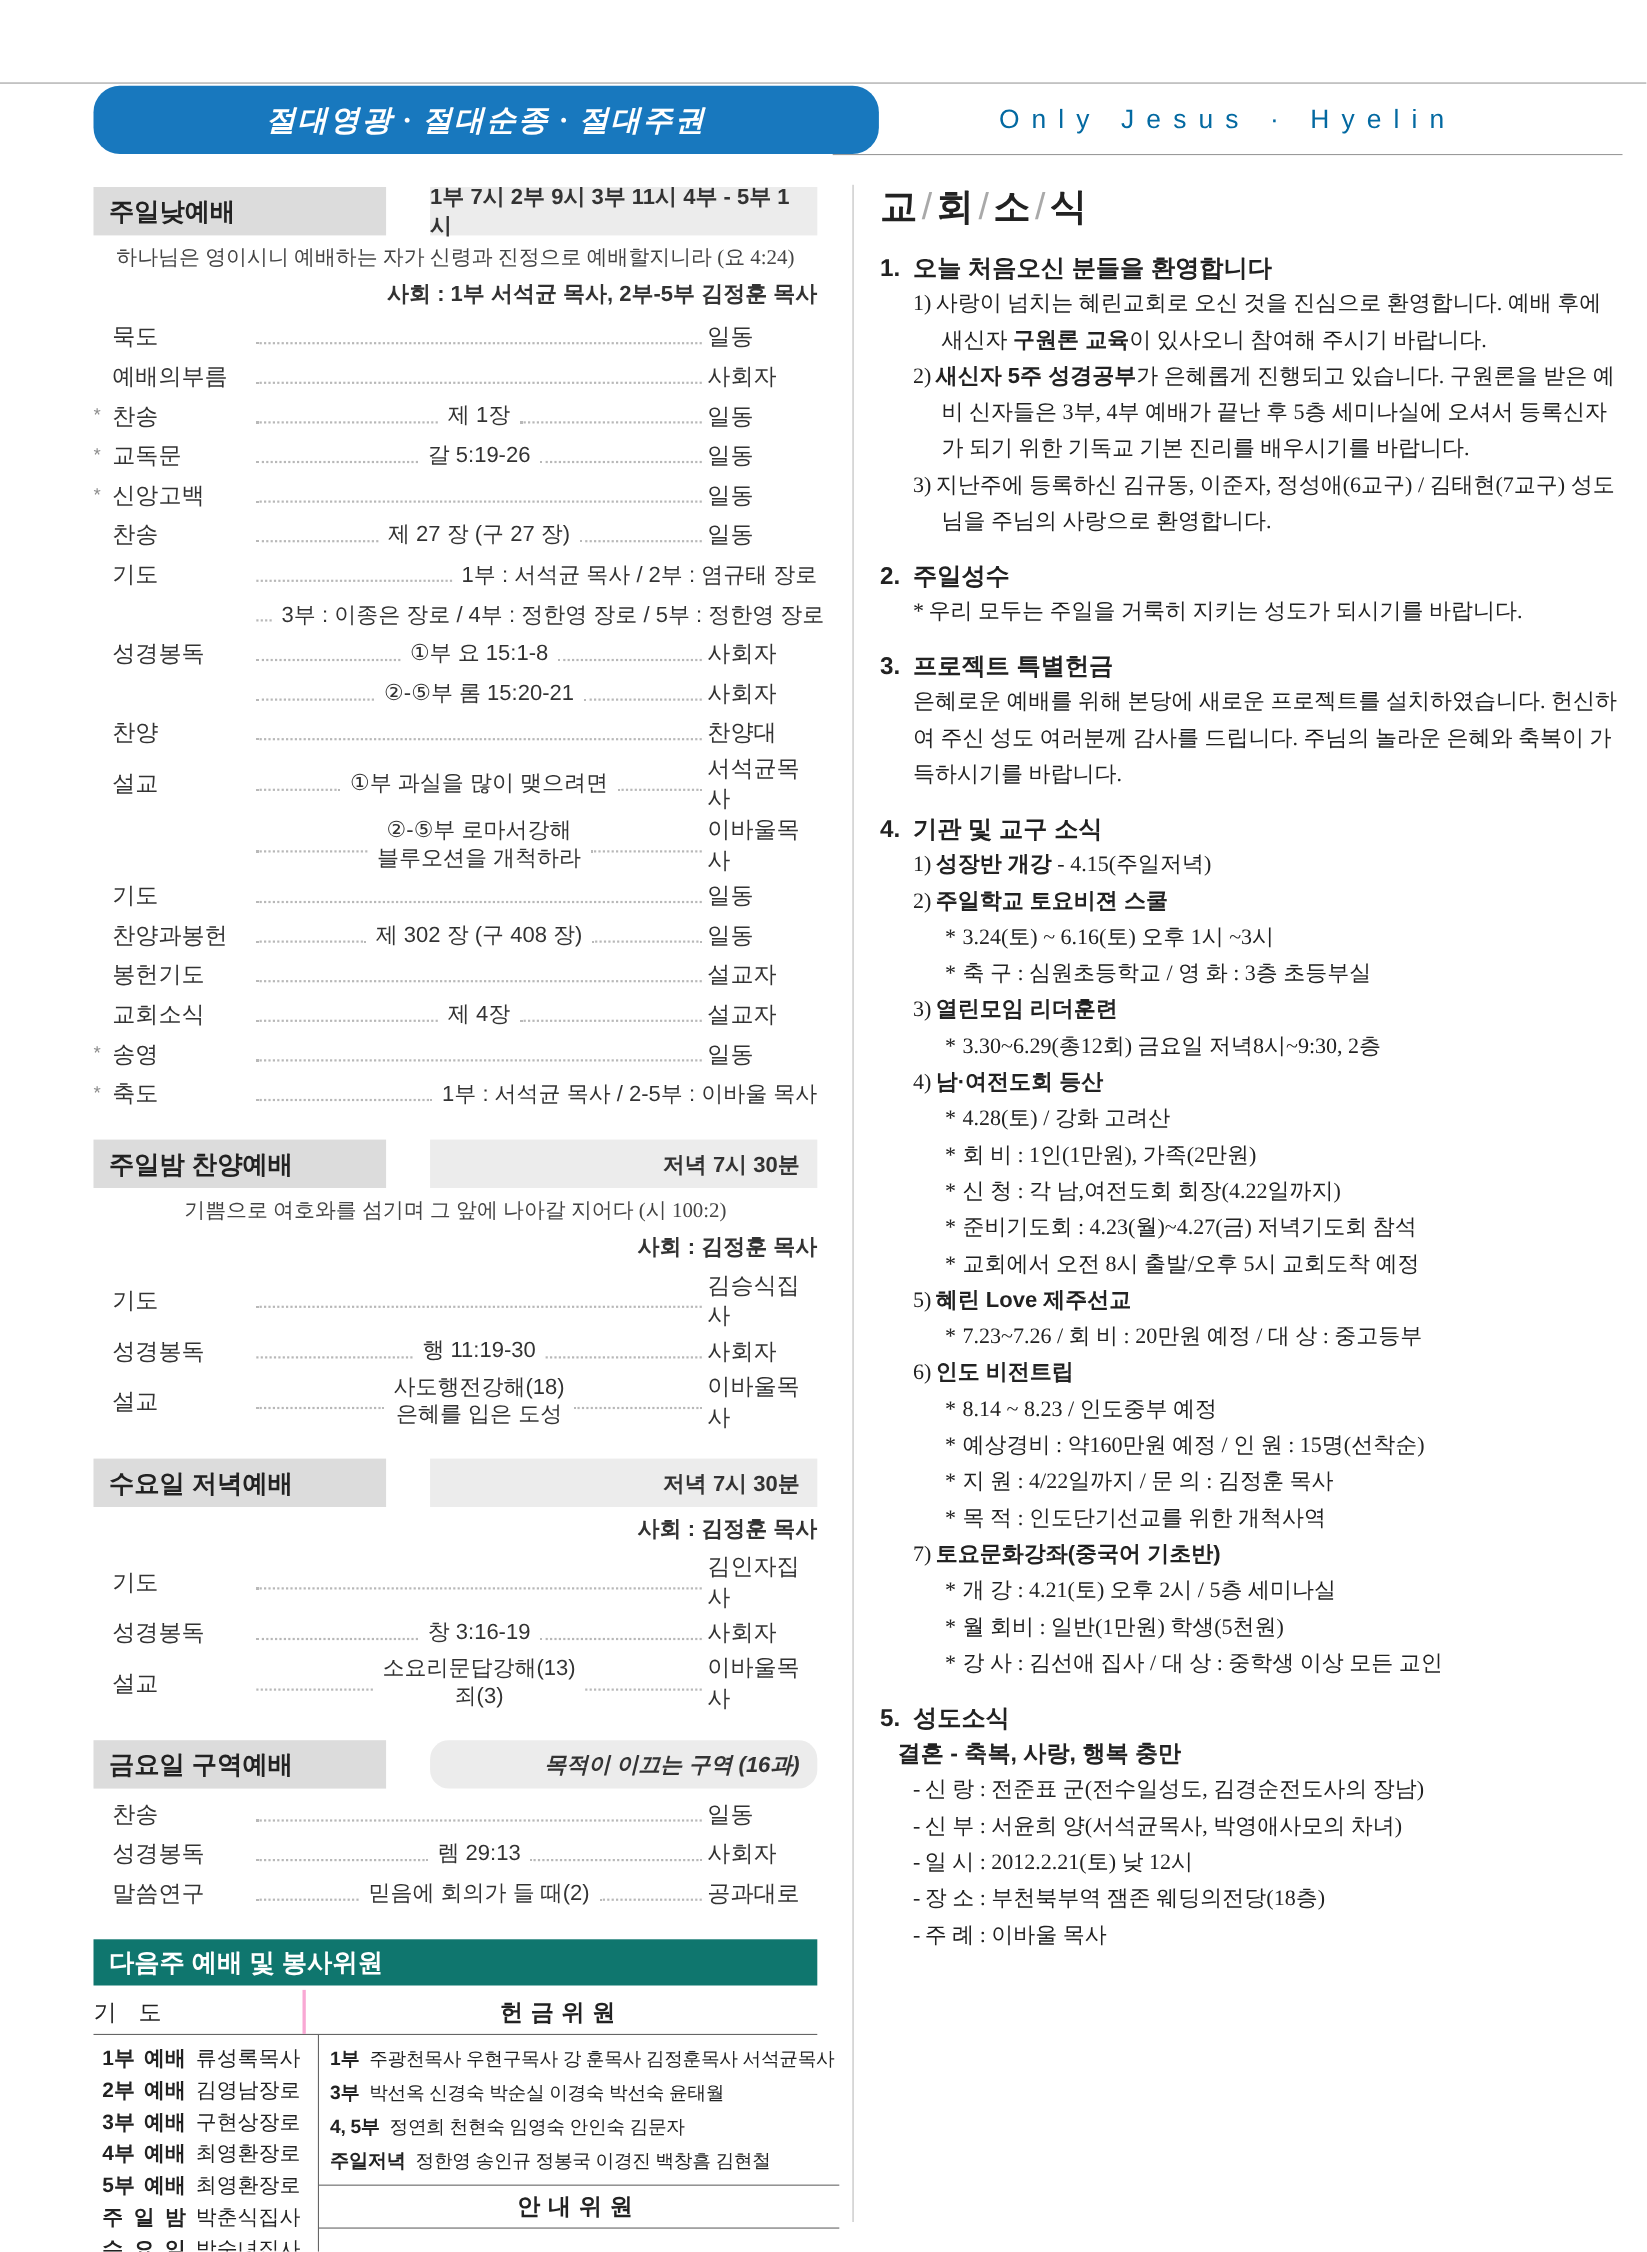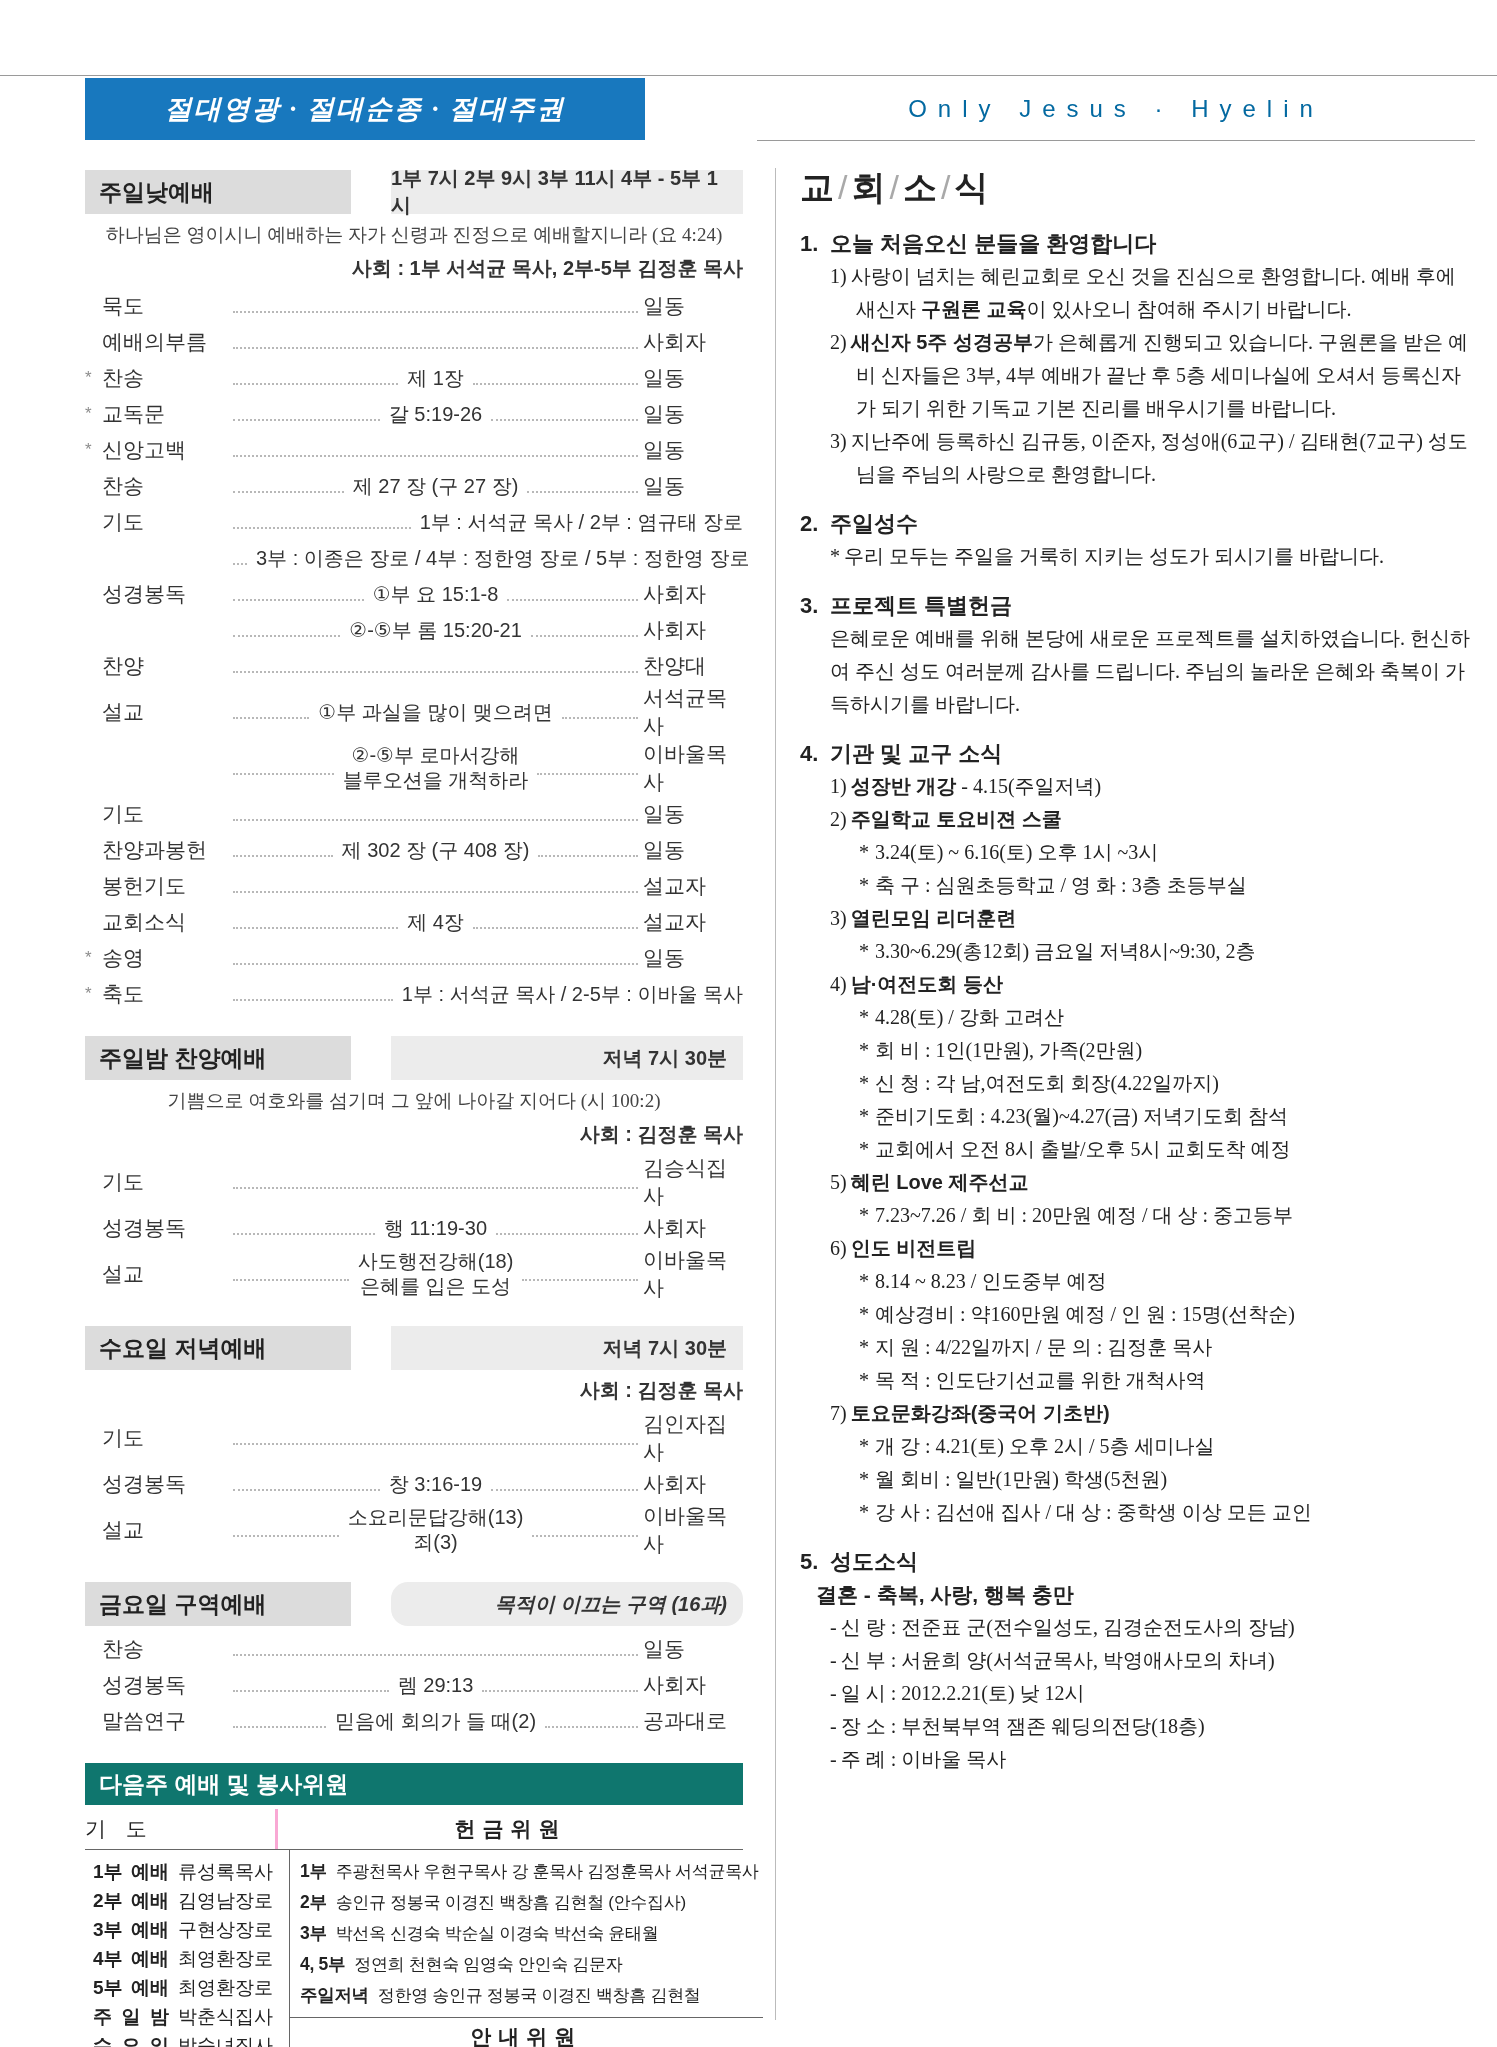--- a/index.html
+++ b/index.html
@@ -1,21 +1,21 @@
 <!DOCTYPE html>
 <html><head>
 <meta charset="utf-8">
 <style>
   html,body{margin:0;padding:0;background:#fff;}
   .page{position:relative;width:1497px;height:2047px;background:#fff;overflow:hidden;
         font-family:"Liberation Sans","DejaVu Sans",sans-serif;color:#222;}
   
   .topline{position:absolute;left:0;top:75px;width:1497px;border-top:1px solid #9a9a9a;}
-  .banner{position:absolute;left:85px;top:78px;width:560px;height:62px;background:#1878be;
-          display:flex;align-items:center;justify-content:center;}
+  .banner{position:absolute;left:85px;top:78px;width:714px;height:62px;background:#1878be;
+          display:flex;align-items:center;justify-content:center;border-radius:24px;}
   .banner-text{color:#fff;font-family:"Liberation Serif","DejaVu Serif",serif;
                font-style:italic;font-weight:700;font-size:27px;letter-spacing:2px;}
   .motto-box{position:absolute;left:757px;top:78px;width:718px;height:62px;
              border-bottom:1px solid #9a9a9a;display:flex;align-items:center;justify-content:center;}
   .motto{color:#0369a1;font-size:24px;letter-spacing:11px;}
   .col-divider{position:absolute;left:775px;top:168px;height:1852px;border-left:1px solid #bbb;}
   
   .leftcol{position:absolute;left:85px;top:170px;width:658px;}
   .svc{margin-top:0;}
   .svc + .svc{margin-top:24px;}
@@ -366,21 +366,20 @@
                 <span class="pr-name">박춘식집사</span>
               </div>
               <div class="pr-row">
                 <span class="pr-part">수 요 일</span>
                 <span class="pr-name">박숙녀집사</span>
               </div>
             </div>
           <div class="ct-right">
             <div class="of-list">
                 <div class="of-row"><span class="of-part">1부</span><span class="of-names">주광천목사 우현구목사 강 훈목사 김정훈목사 서석균목사</span></div>
-                <div class="of-row"><span class="of-part">2부</span><span class="of-names">송인규 정봉국 이경진 백창흠 김현철 (안수집사)</span></div>
                 <div class="of-row"><span class="of-part">3부</span><span class="of-names">박선옥 신경숙 박순실 이경숙 박선숙 윤태월</span></div>
                 <div class="of-row"><span class="of-part">4, 5부</span><span class="of-names">정연희 천현숙 임영숙 안인숙 김문자</span></div>
                 <div class="of-row"><span class="of-part">주일저녁</span><span class="of-names">정한영 송인규 정봉국 이경진 백창흠 김현철</span></div>
               </div>
             <div class="guide-head">안내위원</div>
 
           </div>
         </div>
       </div>
     </div>

